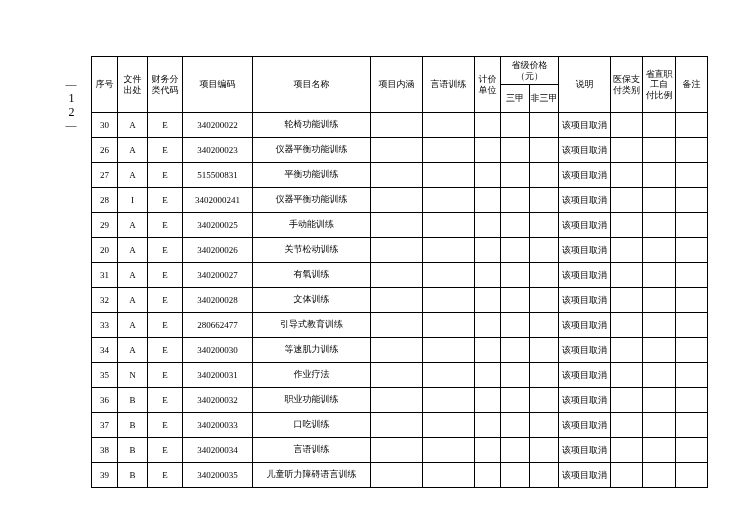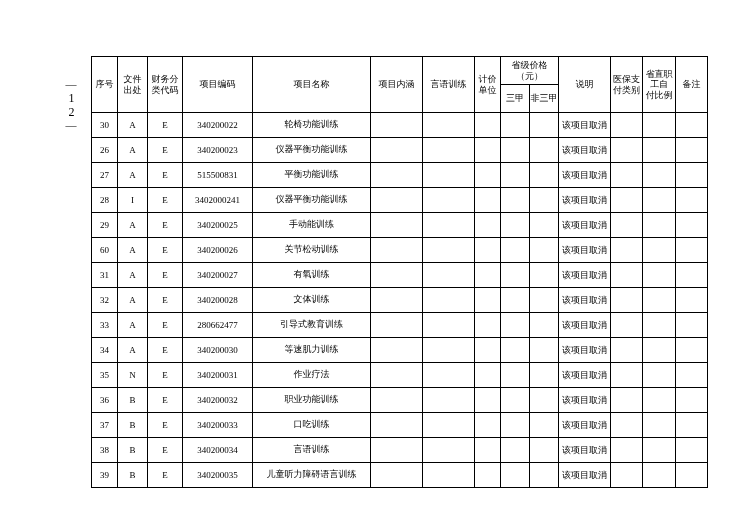--- a/index.html
+++ b/index.html
@@ -233,21 +233,21 @@
           <td></td>
           <td></td>
           <td></td>
           <td></td>
           <td>该项目取消</td>
           <td></td>
           <td></td>
           <td></td>
         </tr>
         <tr>
-          <td>60</td>
+          <td>20</td>
           <td>A</td>
           <td>E</td>
           <td>340200026</td>
           <td class="name-cell">关节松动训练</td>
           <td></td>
           <td></td>
           <td></td>
           <td></td>
           <td></td>
           <td>该项目取消</td>

